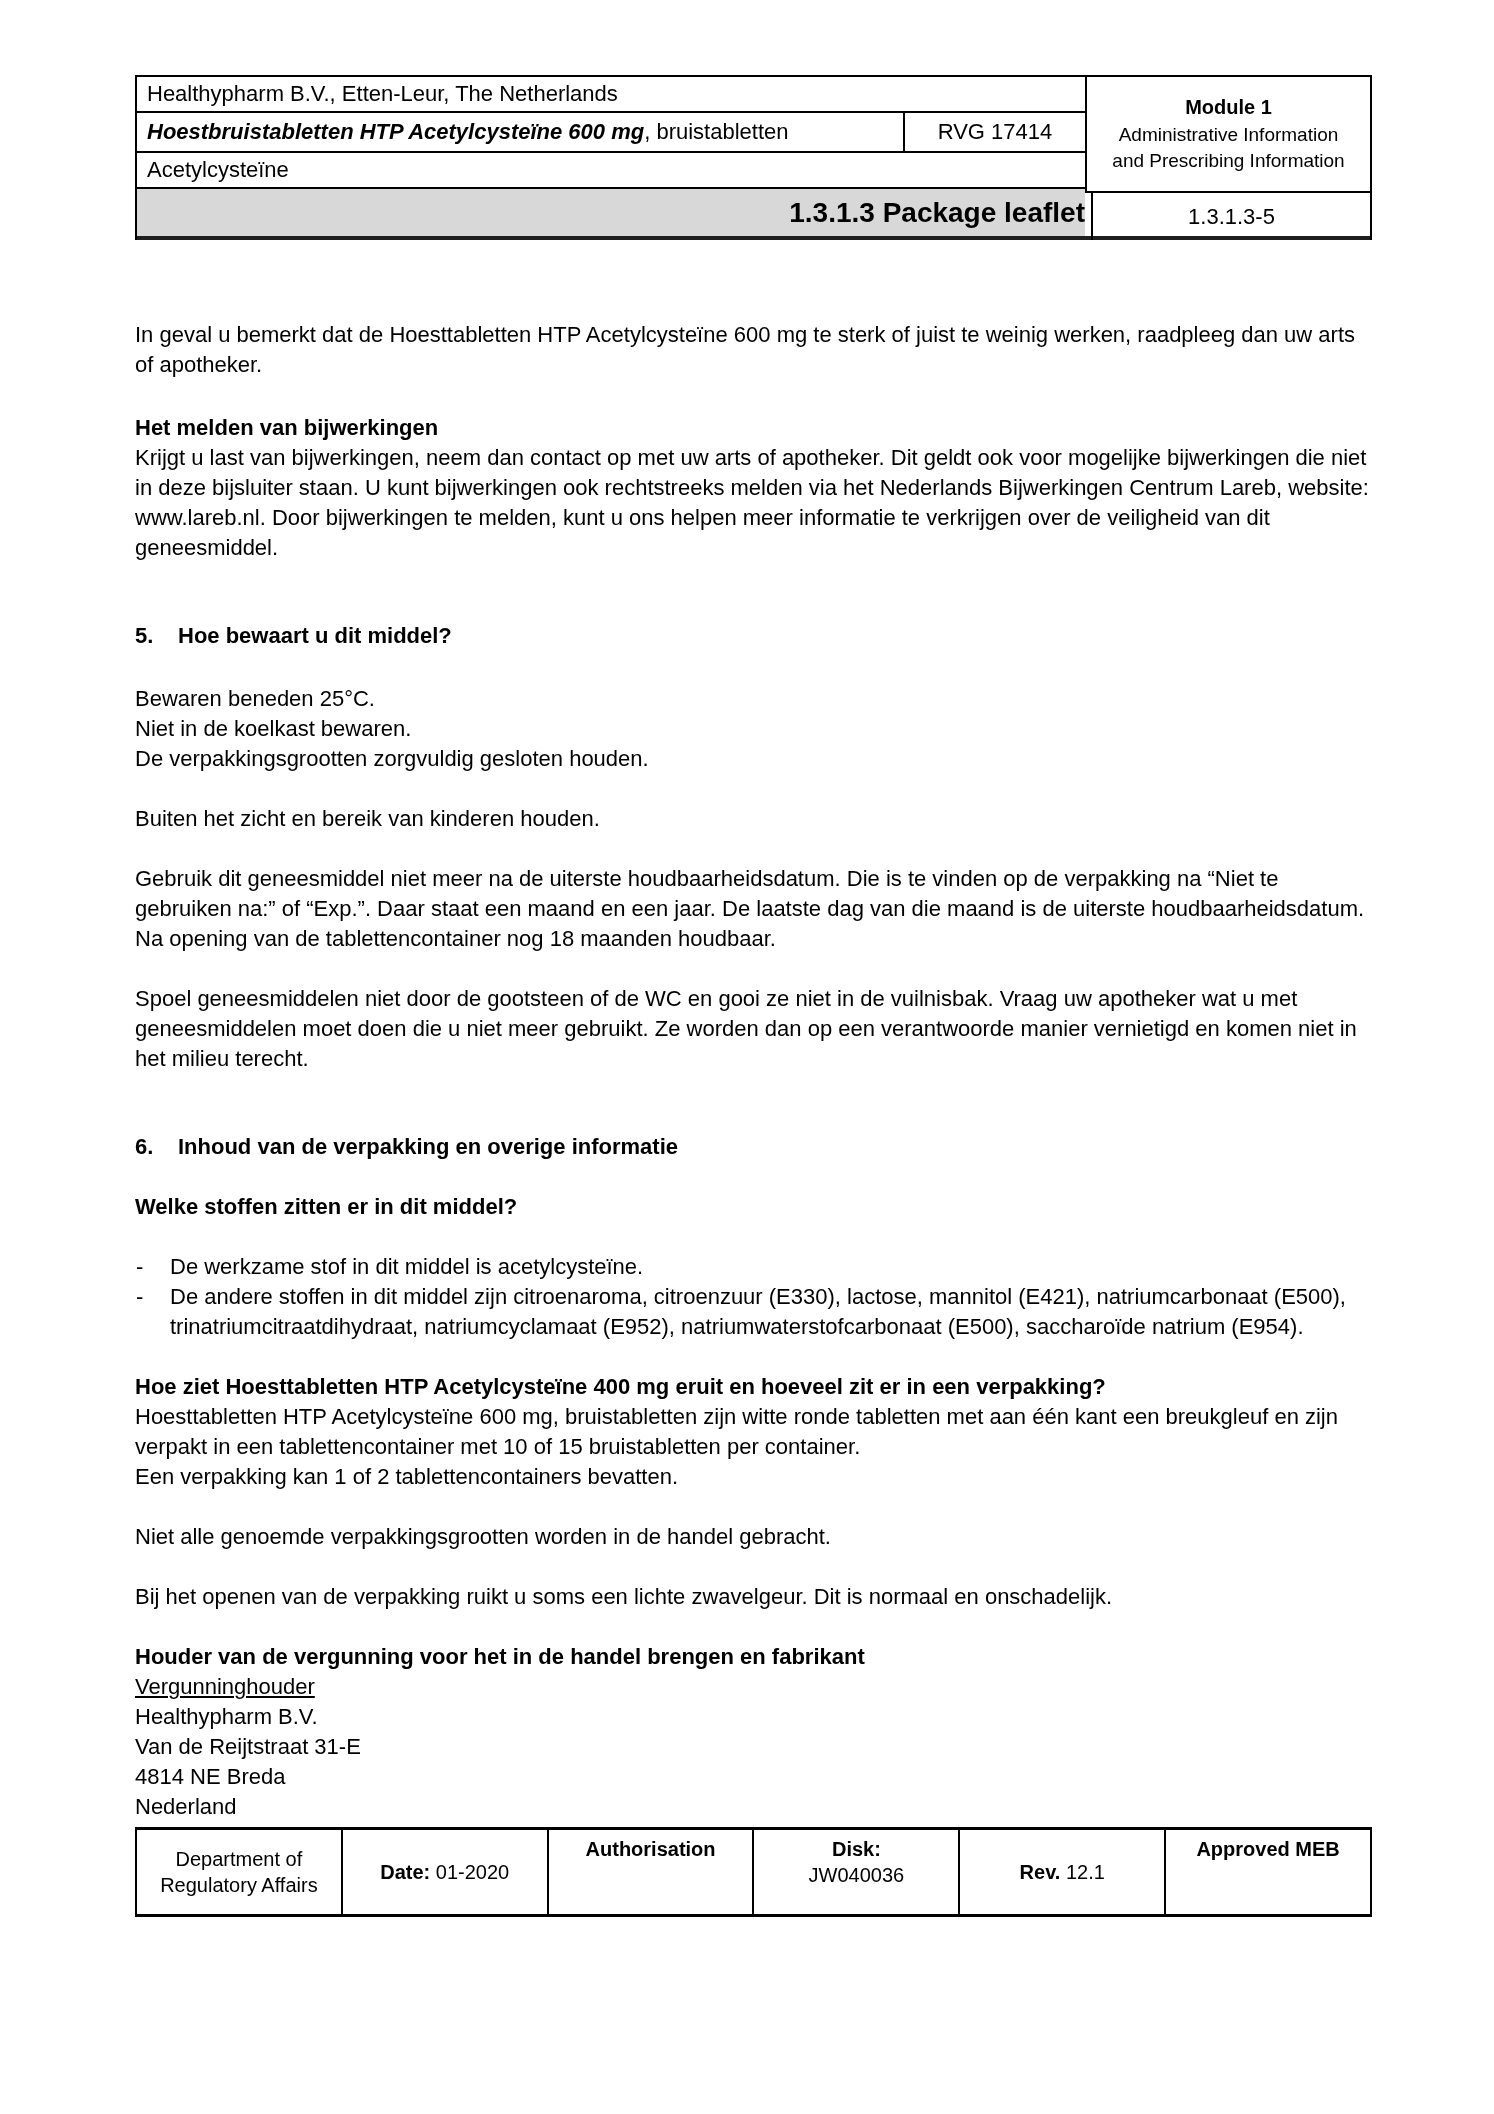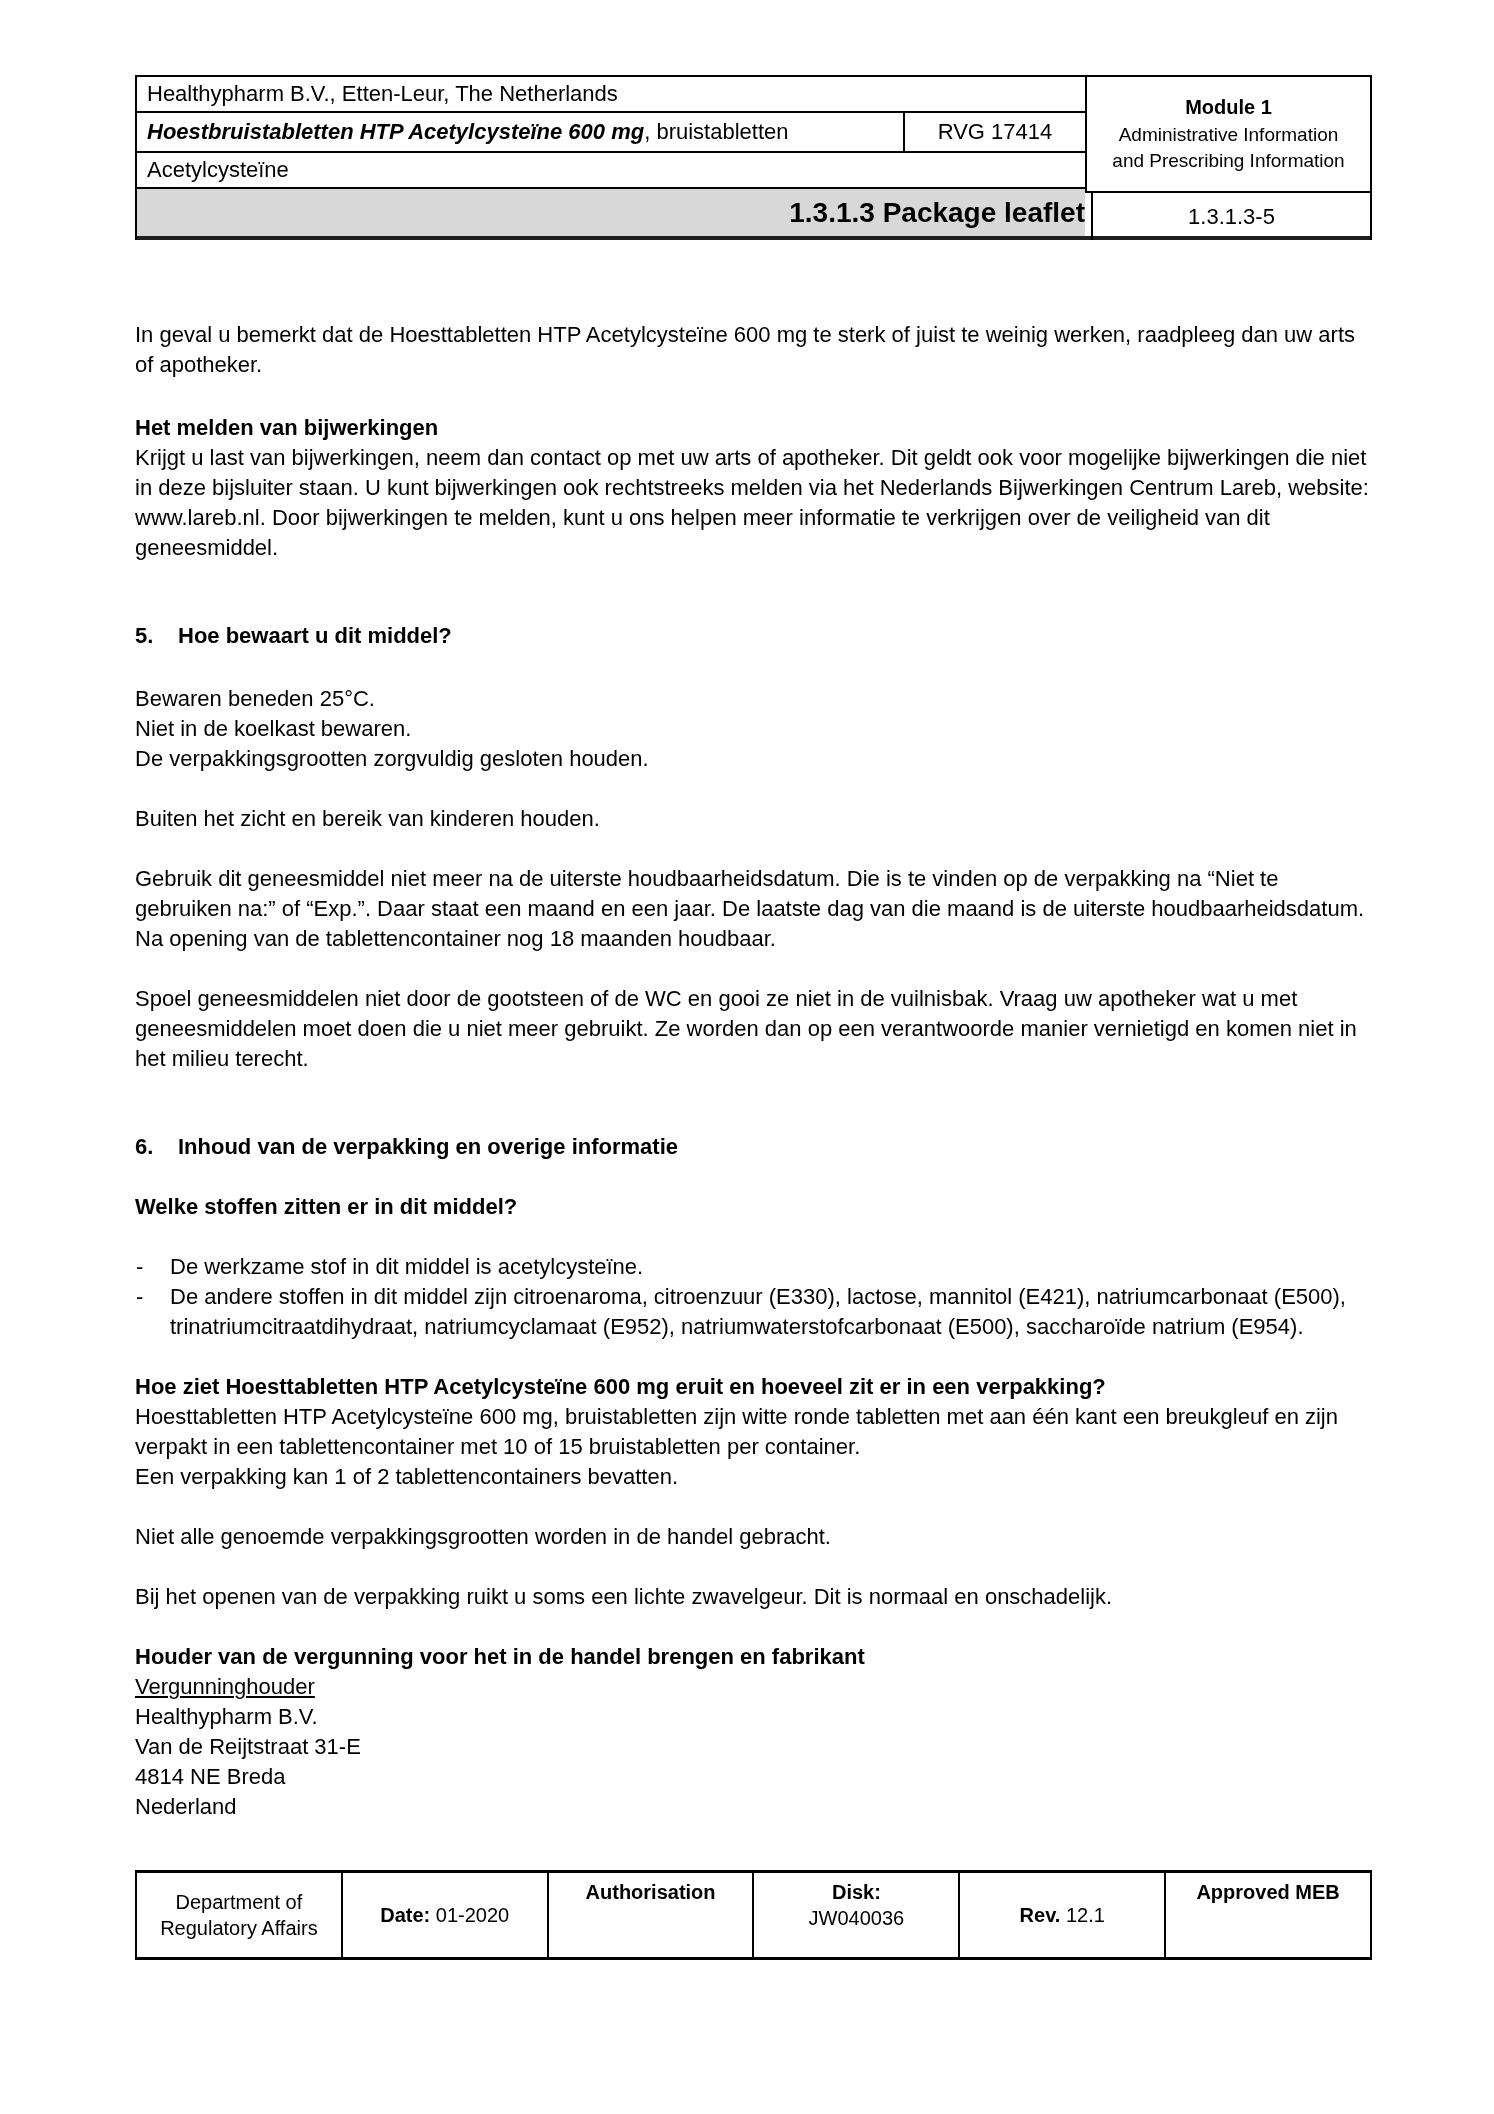--- a/index.html
+++ b/index.html
@@ -62,21 +62,21 @@
   .mt-blank2 { margin-top:58px; }  
   .mt-head   { margin-top:33px; }
   .section-heading { display:flex; font-weight:bold; }
   .sec-num { width:43px; flex:none; }
   .bullet-row { display:flex; }
   .bullet-marker { width:35px; flex:none; padding-left:1px; }
   .bullet-text { flex:1; }
 
   
   .footer {
-    position:absolute; left:135px; top:1870px; width:1237px; height:90px;
+    position:absolute; left:135px; top:1827px; width:1237px; height:90px;
     display:flex;
     border:2px solid #000; border-top:3px solid #000; border-bottom:3px solid #000;
     font-size:20px; line-height:26px;
   }
   .f-cell {
     flex:1; border-left:2px solid #000;
     display:flex; flex-direction:column; align-items:center;
     text-align:center; padding:6px 4px;
   }
   .f-cell:first-child { border-left:none; }
@@ -160,21 +160,21 @@
         <span class="bullet-marker">-</span>
         <span class="bullet-text">De werkzame stof in dit middel is acetylcysteïne.</span>
       </div>
       <div class="bullet-row">
         <span class="bullet-marker">-</span>
         <span class="bullet-text">De andere stoffen in dit middel zijn citroenaroma, citroenzuur (E330), lactose, mannitol (E421), natriumcarbonaat (E500), trinatriumcitraatdihydraat, natriumcyclamaat (E952), natriumwaterstofcarbonaat (E500), saccharoïde natrium (E954).</span>
       </div>
     </div>
 
     <div class="mt-blank">
-      <div class="bold">Hoe ziet Hoesttabletten HTP Acetylcysteïne 600 mg eruit en hoeveel zit er in een verpakking?</div>
+      <div class="bold">Hoe ziet Hoesttabletten HTP Acetylcysteïne 400 mg eruit en hoeveel zit er in een verpakking?</div>
       <div>Hoesttabletten HTP Acetylcysteïne 600 mg, bruistabletten zijn witte ronde tabletten met aan één kant een breukgleuf en zijn verpakt in een tablettencontainer met 10 of 15 bruistabletten per container.</div>
       <div>Een verpakking kan 1 of 2 tablettencontainers bevatten.</div>
     </div>
 
     <div class="mt-blank">Niet alle genoemde verpakkingsgrootten worden in de handel gebracht.</div>
 
     <div class="mt-blank">Bij het openen van de verpakking ruikt u soms een lichte zwavelgeur. Dit is normaal en onschadelijk.</div>
 
     <div class="mt-blank">
       <div class="bold">Houder van de vergunning voor het in de handel brengen en fabrikant</div>

